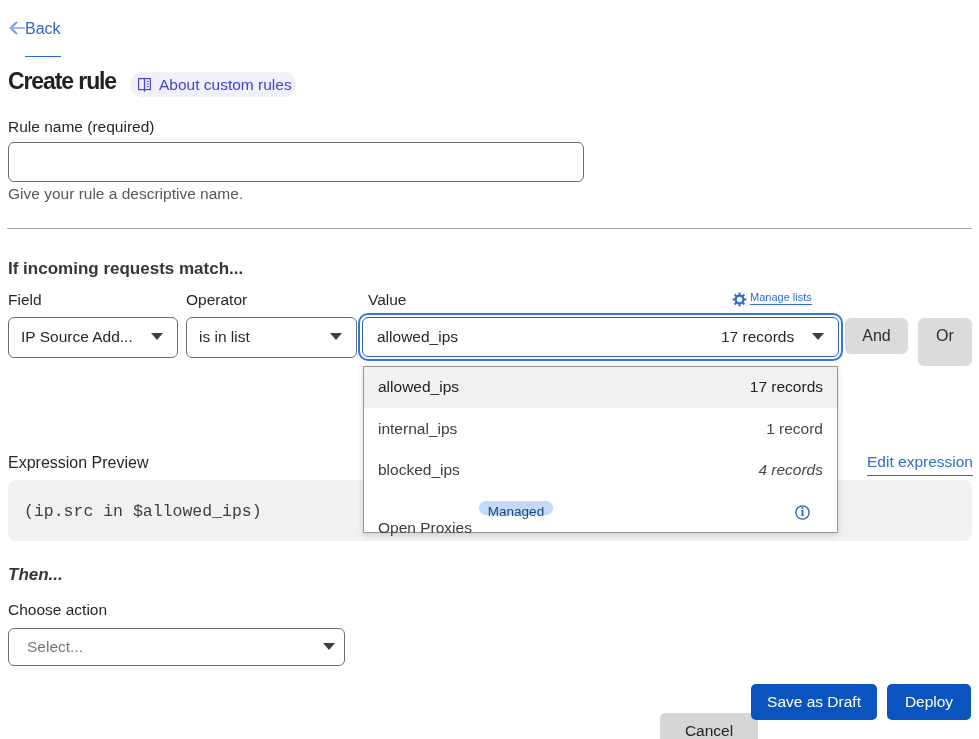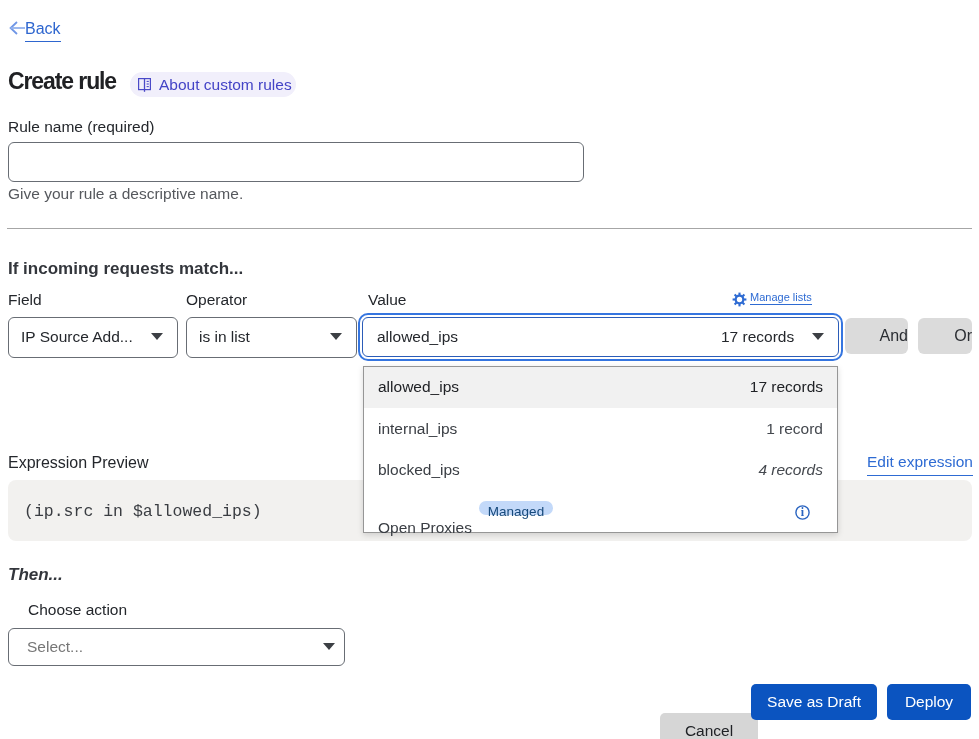--- a/index.html
+++ b/index.html
@@ -10,21 +10,21 @@
   .selTxt{position:absolute;font-size:15.5px;color:#24272c;}
   .caret{position:absolute;width:0;height:0;border-left:6px solid transparent;border-right:6px solid transparent;border-top:7px solid #3c3f44;}
 </style>
 </head>
 <body>
 
 <svg class="abs" style="left:8px;top:20px;" width="18" height="16" viewBox="0 0 18 16">
   <path d="M9 2 L2.6 8 L9 14" fill="none" stroke="#6f96e6" stroke-width="1.8"></path>
   <line x1="2.6" y1="8" x2="17" y2="8" stroke="#93b2ec" stroke-width="1.8"></line>
 </svg>
-<div class="abs" id="back" style="left:25px;top:20px;font-size:16px;color:#2e66cf;border-bottom:1.5px solid #2e66cf;padding-bottom:3px;">Back</div>
+<div class="abs" id="back" style="left:25px;top:20px;font-size:16px;color:#2e66cf;border-bottom:1.5px solid #2e66cf;padding-bottom:18px;">Back</div>
 
 <div class="abs" id="h1" style="left:8px;top:68px;font-size:23px;letter-spacing:-1.1px;font-weight:bold;color:#202124;">Create rule</div>
 
 <div class="abs" id="badge" style="left:130px;top:72px;width:166px;height:25px;background:#f1effb;border-radius:13px;">
   <svg class="abs" style="left:7px;top:5px;" width="15" height="16" viewBox="0 0 15 16">
     <rect x="1.6" y="1.6" width="11.8" height="11" fill="none" stroke="#4a49c8" stroke-width="1.2"></rect>
     <line x1="7.5" y1="1.6" x2="7.5" y2="14.8" stroke="#4a49c8" stroke-width="1.3"></line>
     <line x1="9.6" y1="4.4" x2="11.8" y2="4.4" stroke="#4a49c8" stroke-width="1.1"></line>
     <line x1="9.6" y1="7" x2="11.8" y2="7" stroke="#4a49c8" stroke-width="1.1"></line>
     <line x1="9.6" y1="9.6" x2="11.8" y2="9.6" stroke="#4a49c8" stroke-width="1.1"></line>
@@ -65,22 +65,22 @@
 
 <div class="sel" style="left:186px;top:317px;width:169px;height:39px;"></div>
 <div class="selTxt" style="left:199px;top:328px;font-size:15.5px;">is in list</div>
 <div class="caret" style="left:330px;top:333px;"></div>
 
 <div class="abs" id="valsel" style="left:362px;top:317px;width:475px;height:38px;border:1.5px solid #2b5cb8;border-radius:6px;background:#fff;outline:2.5px solid #3575e0;outline-offset:2px;"></div>
 <div class="selTxt" style="left:377px;top:328px;">allowed_ips</div>
 <div class="selTxt" id="rec17a" style="left:721px;top:328px;color:#24272c;">17 records</div>
 <div class="caret" style="left:812px;top:333px;"></div>
 
-<div class="abs" id="andbtn" style="left:845px;top:318px;width:63px;height:36px;background:#dbdbdb;border-radius:6px;text-align:right;line-height:36px;font-size:16px;color:#2b2e33;">And</div>
-<div class="abs" id="orbtn" style="left:918px;top:318px;width:54px;height:36px;background:#dbdbdb;border-radius:6px;text-align:right;line-height:36px;font-size:16px;color:#2b2e33;">Or</div>
+<div class="abs" id="andbtn" style="left:845px;top:318px;width:63px;height:36px;background:#dbdbdb;border-radius:6px;text-align:center;line-height:36px;font-size:16px;color:#2b2e33;">And</div>
+<div class="abs" id="orbtn" style="left:918px;top:318px;width:54px;height:48px;background:#dbdbdb;border-radius:6px;text-align:center;line-height:36px;font-size:16px;color:#2b2e33;">Or</div>
 
 <div class="abs lbl" id="exprlbl" style="left:8px;top:454px;font-size:16px;">Expression Preview</div>
 <div class="abs" id="editexpr" style="left:867px;top:453px;font-size:15.5px;color:#2e6bd3;border-bottom:1.5px solid #2e6bd3;padding-bottom:4px;">Edit expression</div>
 
 <div class="abs" id="exprbox" style="left:8px;top:480px;width:964px;height:61px;background:#f2f1ef;border-radius:8px;"></div>
 <div class="abs" id="exprcode" style="left:24px;top:502px;font-family:'Liberation Mono',monospace;font-size:16.5px;color:#3a3d42;">(ip.src in $allowed_ips)</div>
 
 <div class="abs" id="panel" style="left:363px;top:366px;width:473px;height:165px;background:#fff;border:1px solid #969696;box-shadow:0 2px 6px rgba(0,0,0,0.15);">
   <div class="abs" style="left:0;top:0;width:100%;height:41px;background:#f1f1f1;"></div>
   <div class="abs" style="left:14px;top:11px;font-size:15.5px;color:#202226;">allowed_ips</div>
@@ -91,20 +91,20 @@
   <div class="abs" style="right:14px;top:94px;font-size:15.5px;color:#44484e;font-style:italic;">4 records</div>
   <div class="abs" style="left:14px;top:152px;font-size:15.5px;color:#3a3e44;">Open Proxies</div>
   <div class="abs" style="left:115px;top:134px;width:74px;height:14px;background:#c3d9f9;border-radius:11px;text-align:center;line-height:22px;font-size:13.5px;color:#174a7c;">Managed</div>
   <svg class="abs" style="left:431px;top:138px;" width="15" height="15" viewBox="0 0 15 15">
     <circle cx="7.5" cy="7.5" r="6.6" fill="none" stroke="#2a64c0" stroke-width="1.4"></circle>
     <text x="7.5" y="11.4" text-anchor="middle" font-family="Liberation Serif" font-size="12" font-weight="bold" fill="#2a64c0">i</text>
   </svg>
 </div>
 
 <div class="abs" id="h3" style="left:8px;top:565px;font-size:17px;font-weight:bold;color:#33363c;font-style:italic;">Then...</div>
-<div class="abs lbl" style="left:8px;top:601px;margin-left:20px;">Choose action</div>
+<div class="abs lbl" style="left:8px;top:601px;">Choose action</div>
 <div class="sel" style="left:8px;top:628px;width:335px;height:36px;"></div>
 <div class="selTxt" style="left:27px;top:638px;color:#767676;">Select...</div>
 <div class="caret" style="left:323px;top:643px;"></div>
 
 <div class="abs" id="cancel" style="left:660px;top:684px;width:98px;height:36px;background:#d6d6d6;border-radius:5px;text-align:center;line-height:36px;font-size:15.5px;color:#202226;margin-top:29px;">Cancel</div>
 <div class="abs" id="saved" style="left:751px;top:684px;width:126px;height:36px;background:#0b54c0;border-radius:5px;text-align:center;line-height:36px;font-size:15.5px;color:#fff;">Save as Draft</div>
 <div class="abs" id="deploy" style="left:887px;top:684px;width:84px;height:36px;background:#0b54c0;border-radius:5px;text-align:center;line-height:36px;font-size:15.5px;color:#fff;">Deploy</div>
 
 </body></html>

